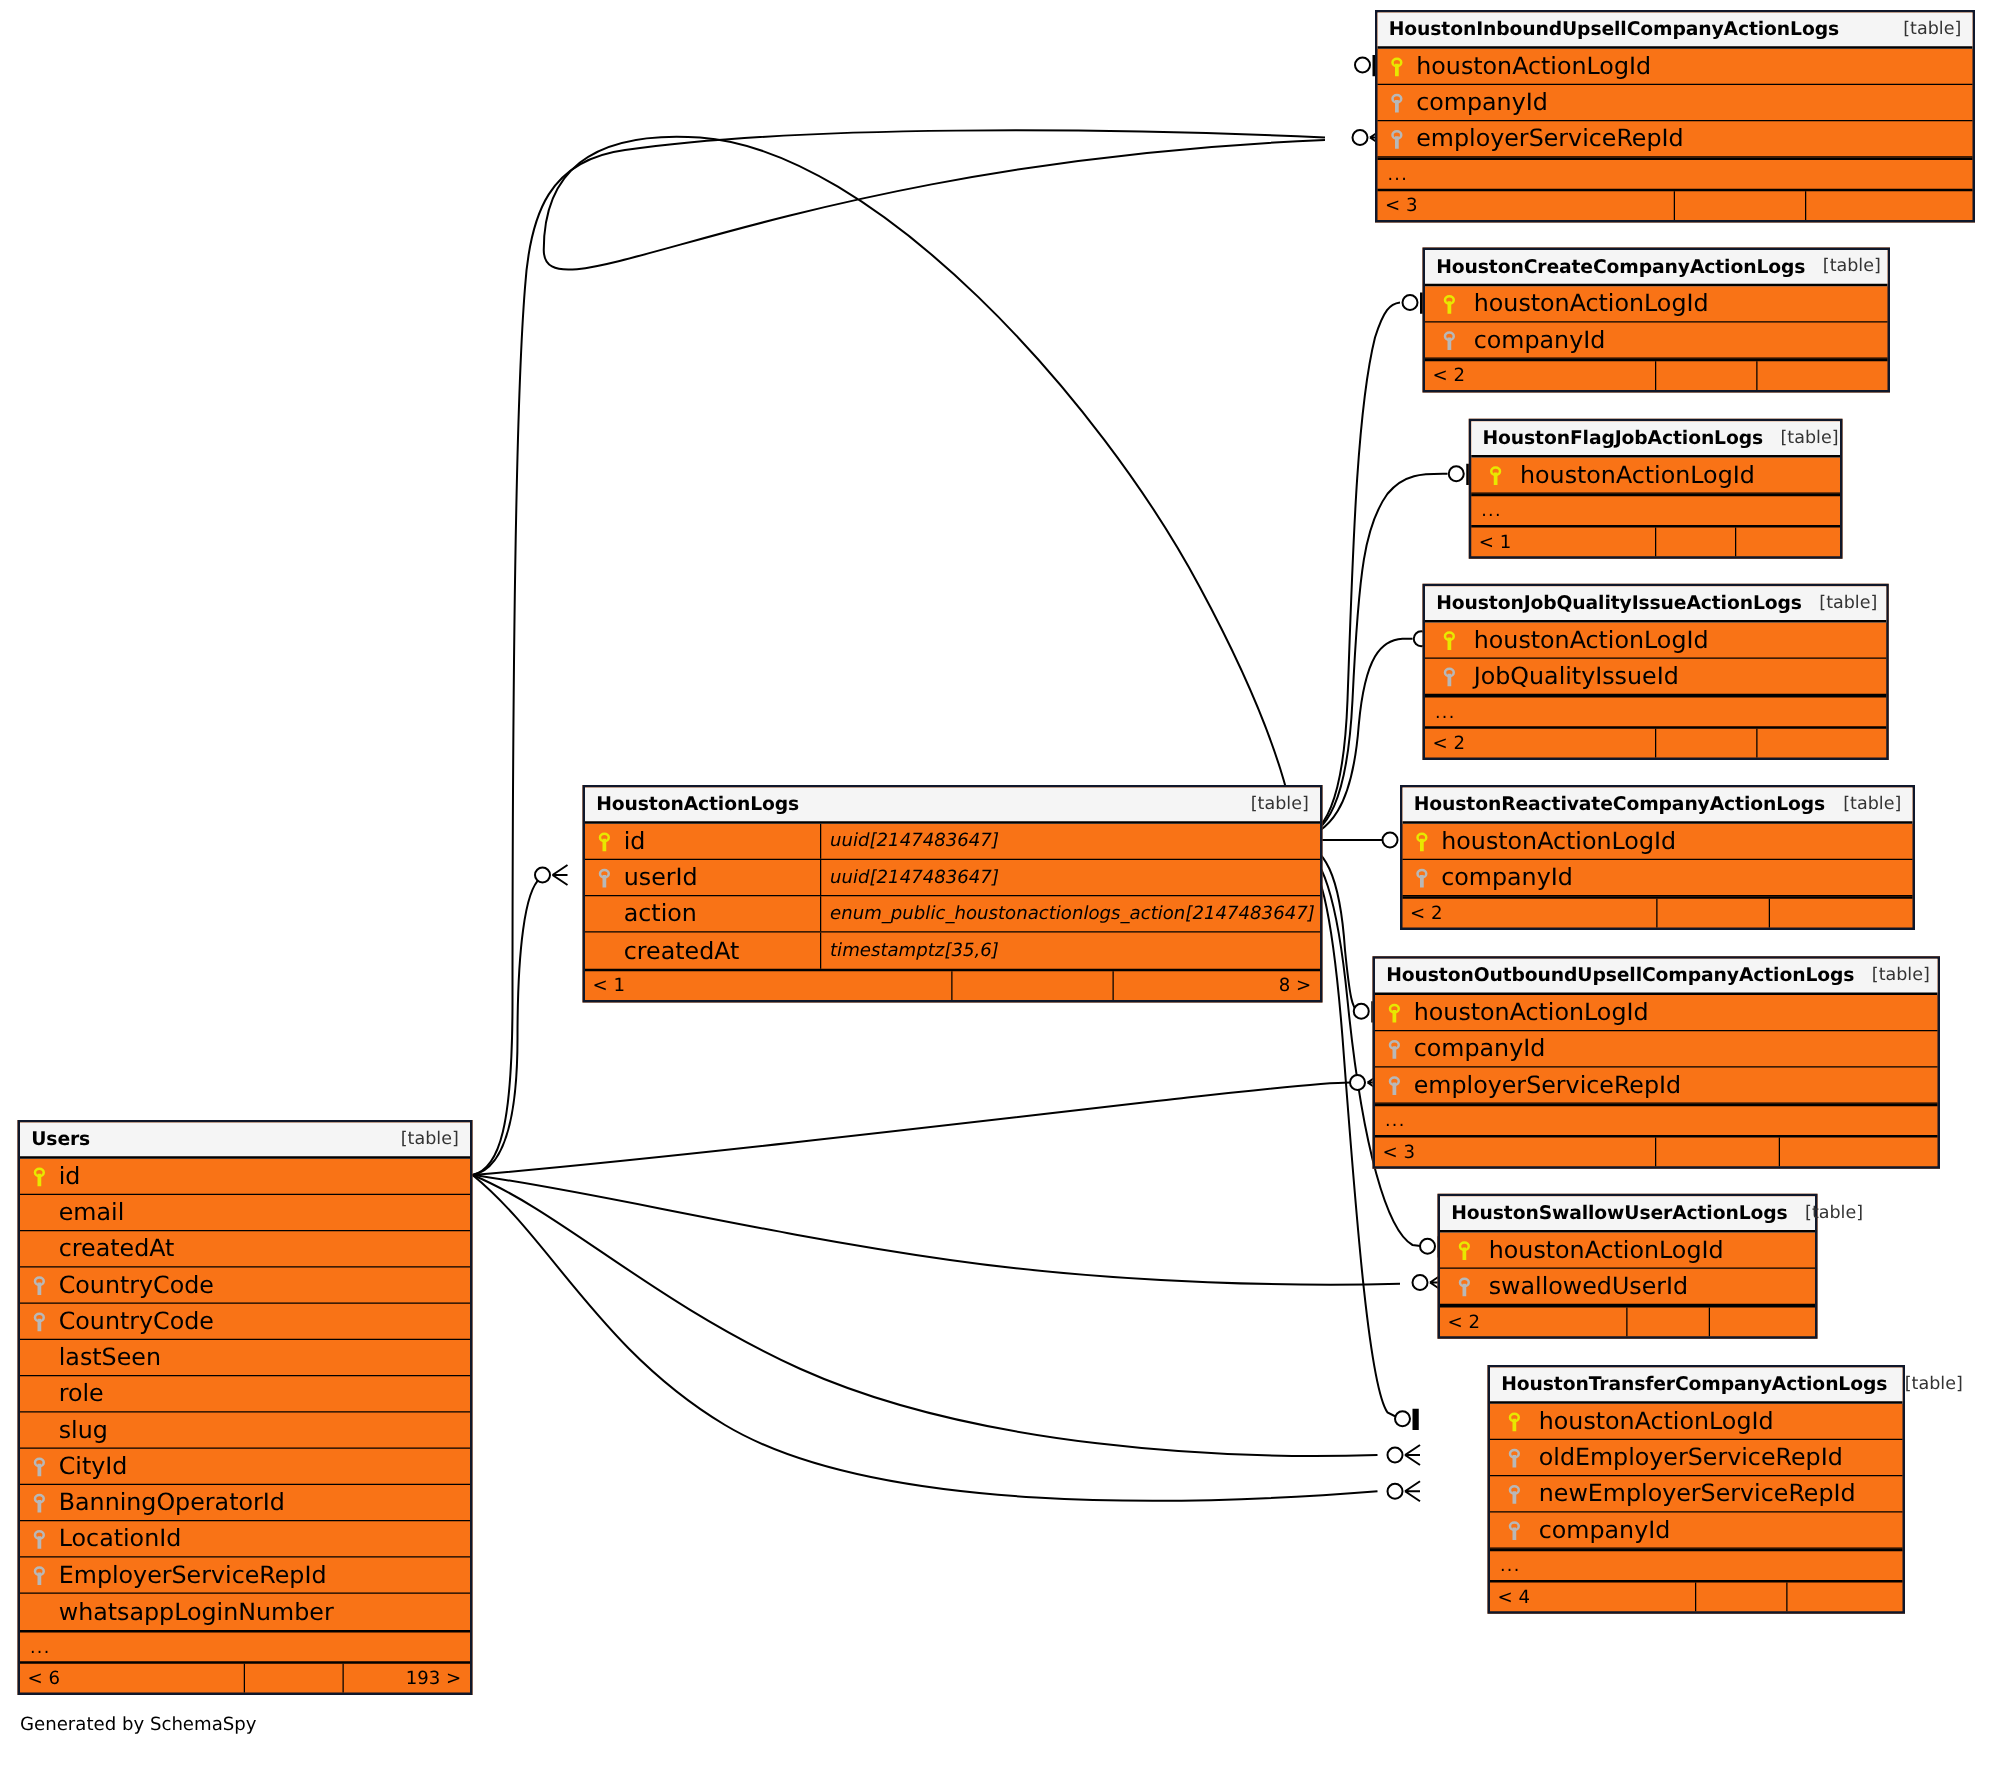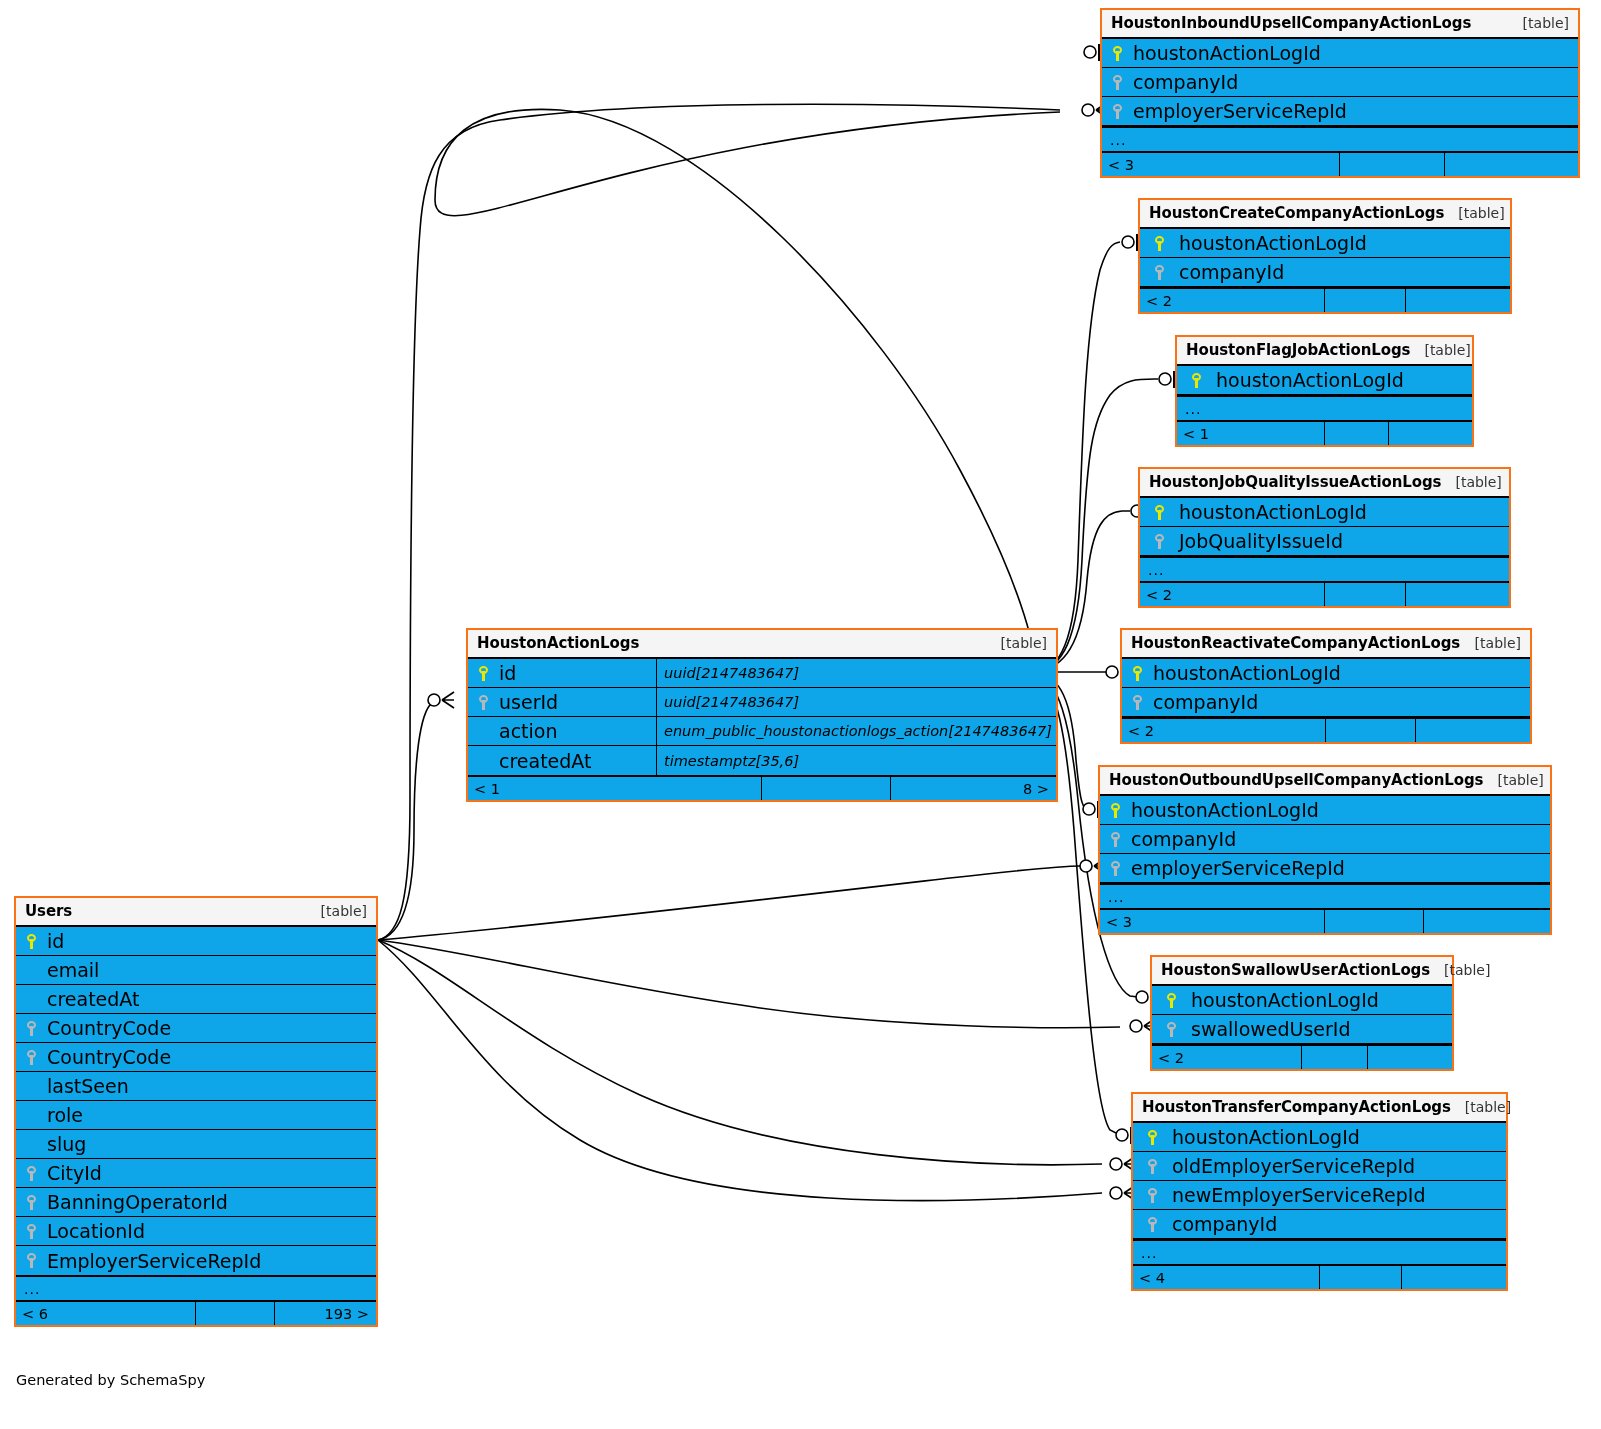--- a/index.html
+++ b/index.html
@@ -15,22 +15,22 @@
     background:#fff;
   }
   #edges{
     position:absolute;
     left:0; top:0;
     width:1601px; height:1429px;
     pointer-events:none;
   }
   .tbl{
     position:absolute;
-    background:#0ea5e9;
-    border:2px solid #f97316;
+    background:#f97316;
+    border:2px solid #0f172a;
     box-sizing:border-box;
     z-index:5;
   }
   .tbl-hdr{
     display:flex;
     align-items:center;
     justify-content:space-between;
     background:#f5f5f5;
     border-bottom:2px solid #000;
     padding:4px 9px 5px 9px;
@@ -327,20 +327,24 @@
         </div>
         <div class="row">
           <span class="keycell">
             <span class="key fk">
               <b></b>
               <i></i>
             </span>
           </span>
           <span class="colname">EmployerServiceRepId</span>
         </div>
+        <div class="row">
+          <span class="keycell"></span>
+          <span class="colname">whatsappLoginNumber</span>
+        </div>
       </div>
     <div class="ellipsis-row">...</div>
     <div class="foot">
       <div class="f1">&lt; 6</div>
       <div class="f2"></div>
       <div class="f3">193 &gt;</div>
     </div>
   </div>
 
   <div id="child-tables">
@@ -553,21 +557,21 @@
             </span>
           </span>
           <span class="colname">swallowedUserId</span>
         </div>
         <div class="foot">
           <div class="f1">&lt; 2</div>
           <div class="f2"></div>
           <div class="f3"></div>
         </div>
       </div>
-      <div class="tbl" style="left: 1131px; top: 1092px; width: 377px;">
+      <div class="tbl" style="left: 1190px; top: 1092px; width: 334px;">
         <div class="tbl-hdr">
           <span class="tbl-name">HoustonTransferCompanyActionLogs</span>
           <span class="tbl-kind">[table]</span>
         </div>
         <div class="row indent">
           <span class="keycell">
             <span class="key pk">
               <b></b>
               <i></i>
             </span>

